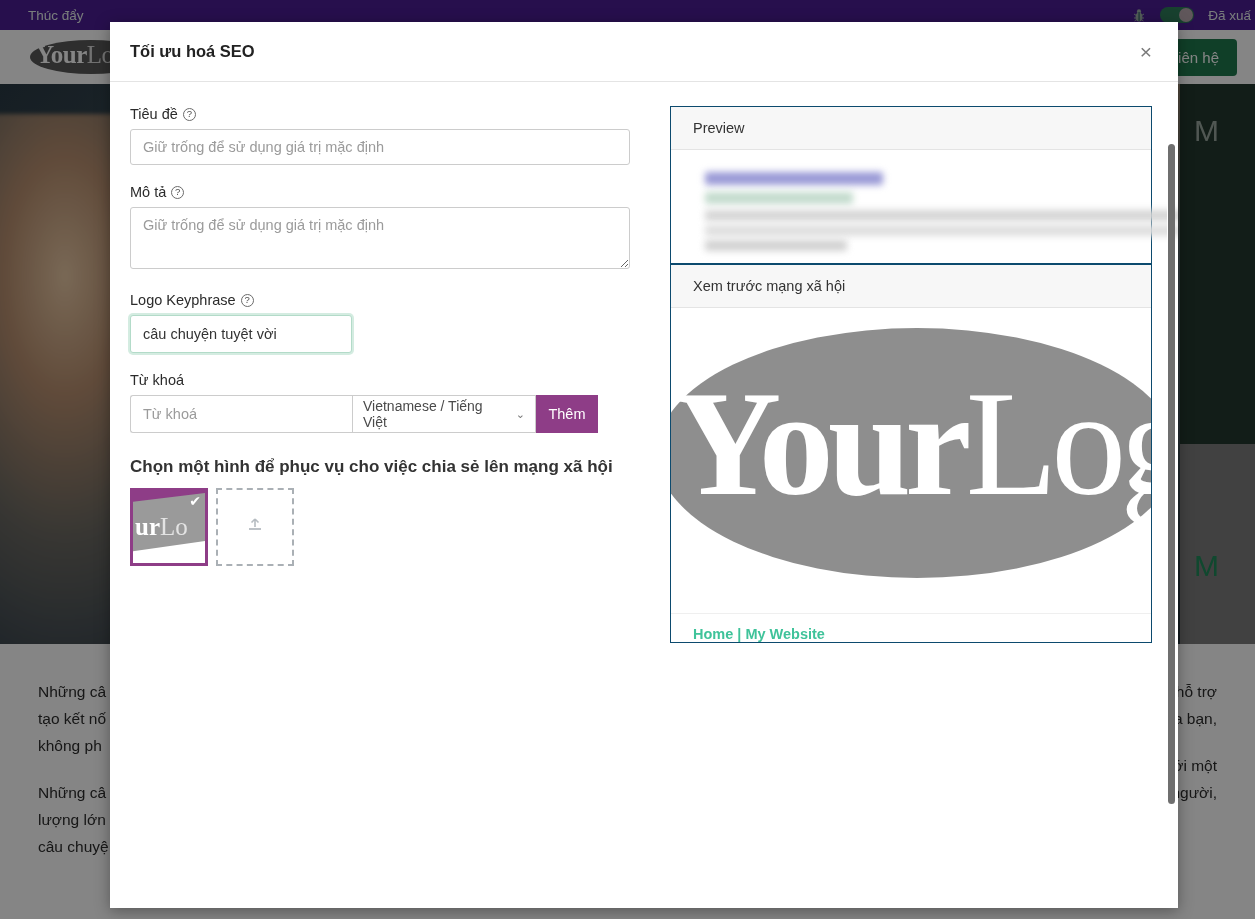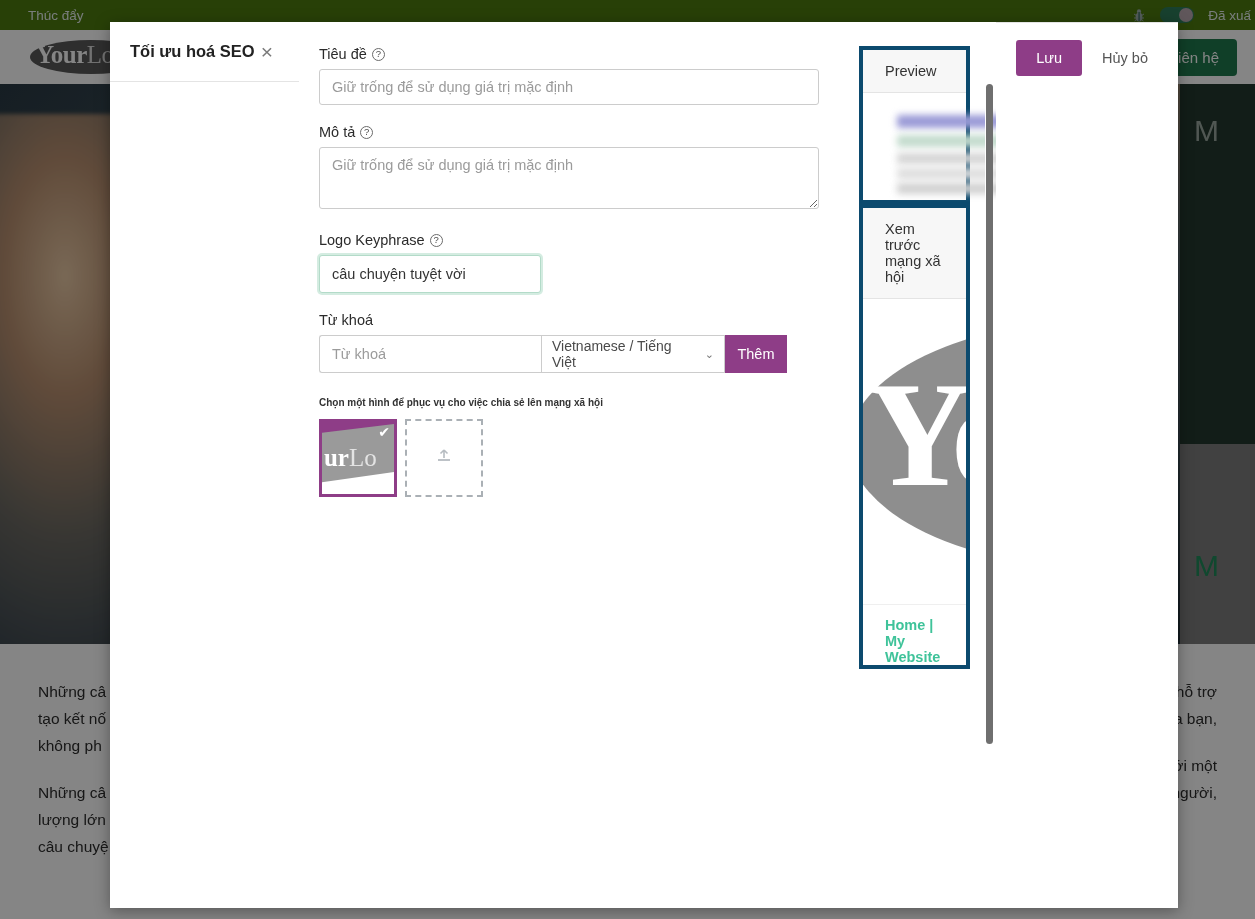--- a/index.html
+++ b/index.html
@@ -9,21 +9,21 @@
     overflow: hidden;
     font-family: "Liberation Sans", sans-serif;
     background: #ffffff;
   }
 
   
   #page-root { position: absolute; inset: 0; width: 1255px; height: 919px; overflow: hidden; }
 
   .topbar {
     position: absolute; top: 0; left: 0; width: 1255px; height: 30px;
-    background: #4d7c0f;
+    background: #4c1d95;
     display: flex; align-items: center;
     color: #cfe0dd; font-size: 13px;
   }
   .topbar-left { margin-left: 28px; font-size: 13.5px; color: #e7efed; }
   .topbar-right { margin-left: auto; display: flex; align-items: center; gap: 14px; padding-right: 4px; }
   .bug-icon { width: 14px; height: 15px; position: relative; display:inline-block; }
   .bug-icon svg { display:block; }
   .toggle-pill {
     width: 34px; height: 16px; border-radius: 9px;
     background: #2e7d5b; position: relative; display:inline-block;
@@ -95,21 +95,21 @@
     position: absolute; inset: 0;
     background: rgba(0,0,0,0.48);
   }
 
   .modal {
     position: absolute;
     left: 110px; top: 22px;
     width: 1068px; height: 886px;
     background: #ffffff;
     box-shadow: 0 3px 14px rgba(0,0,0,0.35);
-    display: flex; 
+    display: flex; flex-direction: column;
   }
   .modal-header {
     height: 60px; flex: none;
     border-bottom: 1px solid #e4e4e4;
     display: flex; align-items: center; padding: 0 20px;
   }
   .modal-title { font-size: 16.5px; font-weight: bold; color: #222; margin-left: 0; }
   .modal-close {
     margin-left: auto; border: none; background: none;
     font-size: 21px; color: #7a7a7a; cursor: pointer; line-height: 1;
@@ -170,21 +170,21 @@
     padding: 16px 10px; display: flex; align-items: center; gap: 6px;
     cursor: pointer;
   }
   .kw-select .chev { margin-left: auto; font-size: 11px; color:#777; }
   .kw-add {
     width: 62px; height: 38px; background: #8e3d87; color: #fff;
     border: none; font-size: 14.5px; cursor: pointer;
     font-family: "Liberation Sans", sans-serif;
   }
 
-  .img-section-label { font-size: 10px; color: #333; margin: 24px 0 11px 0; font-weight: bold; }
+  .img-section-label { font-size: 17px; color: #333; margin: 24px 0 11px 0; font-weight: bold; }
   .thumbs { display: flex; gap: 8px; }
   .thumb {
     width: 78px; height: 78px; border: 3px solid #8e3d87; position: relative;
     overflow: hidden; cursor: pointer; background:#8e3d87;
   }
   .thumb .band {
     position:absolute; left:-14px; top: 6px; width: 110px; height: 62px;
     background:#9a9a9a; transform: rotate(-7deg);
   }
   .thumb .band2 {
@@ -202,21 +202,21 @@
   }
   .thumb-upload {
     width: 78px; height: 78px; border: 2px dashed #aab0b5;
     display: flex; align-items: center; justify-content: center; cursor: pointer;
     background: #fff;
   }
   .upload-glyph { color:#b6bcc1; }
 
   
   .card {
-    border: 4px solid #0c4a6e; background: #fff;
+    border: 1px solid #0c4a6e; background: #fff;
   }
   .card-head {
     background: #f7f7f7; border-bottom: 1px solid #e4e4e4;
     padding: 13px 22px; font-size: 14.5px; color: #333;
   }
   .card-body { padding: 16px 20px; }
   .card-preview { height: 158px; }
   .blur-block { position: relative; }
   .blur-line { position:absolute; filter: blur(3.5px); border-radius:2px; }
 
@@ -422,17 +422,13 @@
         </div>
         <div class="social-link">Home | My Website</div>
       </div>
 
       <div class="modal-scrollbar">
         <div class="thumbbar"></div>
       </div>
     </div>
   </div>
 
-  <div class="modal-footer">
-    <button class="btn-save">Lưu</button>
-    <button class="btn-cancel">Hủy bỏ</button>
-  </div>
 </div>
 
 </body></html>

